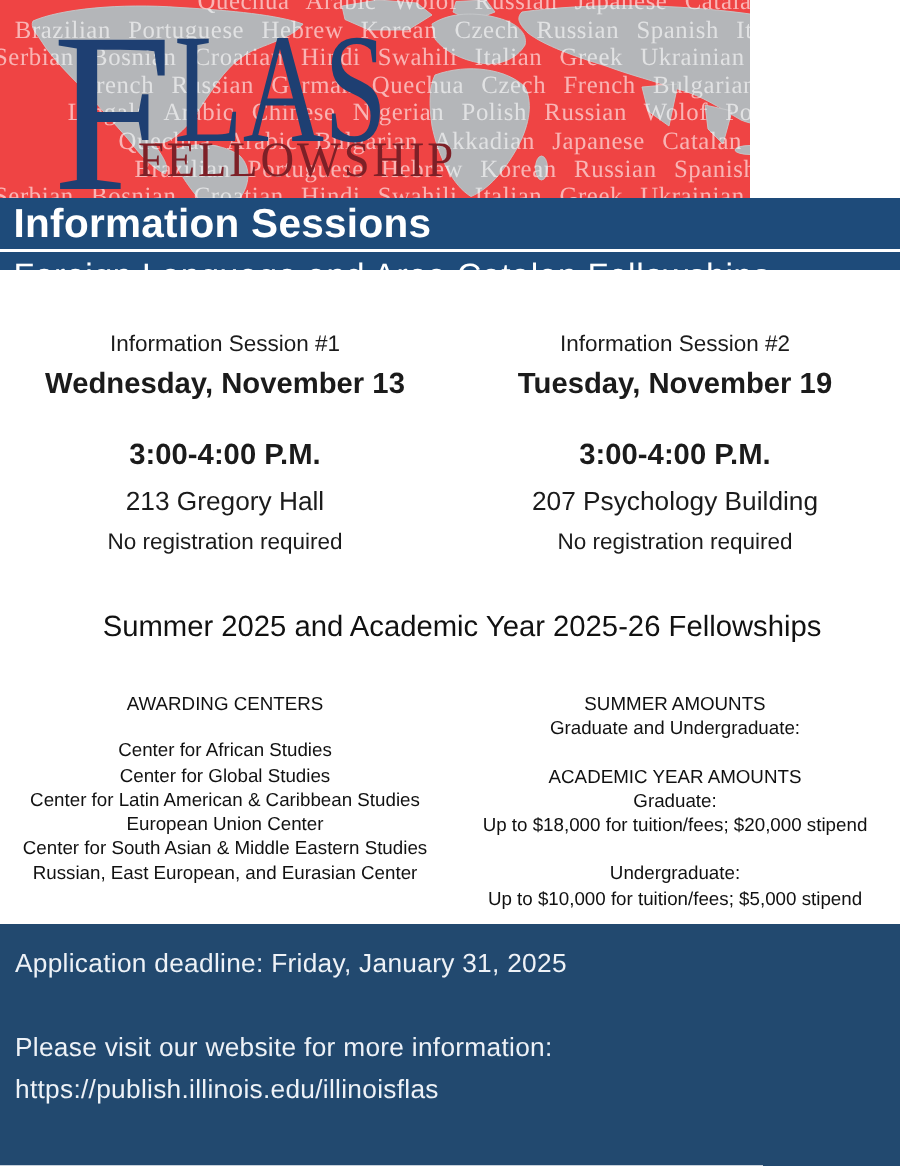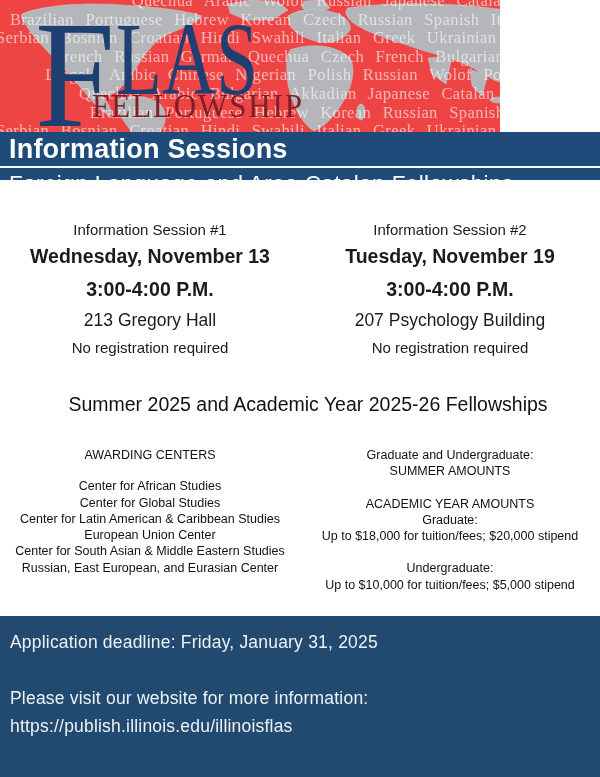--- a/index.html
+++ b/index.html
@@ -21,21 +21,21 @@
   .banner { position: relative; width: 600px; height: 48px; background: #1e4b7a; color: #ffffff; box-sizing: border-box; }
   .banner-title { position: absolute; left: 9px; top: 2px; font-size: 27px; font-weight: bold; letter-spacing: 0.2px; }
   .banner-divider { position: absolute; left: 0; top: 34px; width: 600px; height: 2px; background: #ffffff; }
   .banner-subtitle { position: absolute; left: 9px; top: 39px; font-size: 22.5px; font-weight: normal; letter-spacing: 0.4px; }
 
   
   .body { color: #1b1b1b; }
   .sessions { display: grid; grid-template-columns: 1fr 1fr; text-align: center; padding-top: 41px; }
   .session-label { font-size: 15px; }
   .session-date { font-size: 19.5px; font-weight: bold; margin-top: 7px; }
-  .session-time { font-size: 19.5px; font-weight: bold; margin-top: 10px; }
+  .session-time { font-size: 19.5px; font-weight: bold; margin-top: 24px; }
   .session-location { font-size: 17.5px; margin-top: 9px; }
   .session-registration { font-size: 15px; margin-top: 8px; }
 
   .fellowships-heading { text-align: center; font-size: 19.5px; margin-top: 37px; color: #111111; padding-left: 16px; }
 
   .detail-columns { display: grid; grid-template-columns: 1fr 1fr; text-align: center;
                     margin-top: 31px; font-size: 12.5px; line-height: 16.3px; color: #111111; }
   .centers-heading { margin-bottom: 15px; }
   .ay-heading { margin-top: 16px; }
   .undergrad-label { margin-top: 16px; }
@@ -144,22 +144,22 @@
       <div class="centers">
         <div class="centers-heading">AWARDING CENTERS</div>
         <div>Center for African Studies</div>
         <div>Center for Global Studies</div>
         <div>Center for Latin American &amp; Caribbean Studies</div>
         <div>European Union Center</div>
         <div>Center for South Asian &amp; Middle Eastern Studies</div>
         <div>Russian, East European, and Eurasian Center</div>
       </div>
       <div class="amounts">
+        <div>SUMMER AMOUNTS</div>
         <div>Graduate and Undergraduate:</div>
-        <div>SUMMER AMOUNTS</div>
         <div class="ay-heading">ACADEMIC YEAR AMOUNTS</div>
         <div>Graduate:</div>
         <div>Up to $18,000 for tuition/fees; $20,000 stipend</div>
         <div class="undergrad-label">Undergraduate:</div>
         <div>Up to $10,000 for tuition/fees; $5,000 stipend</div>
       </div>
     </div>
 
   </div>
 

